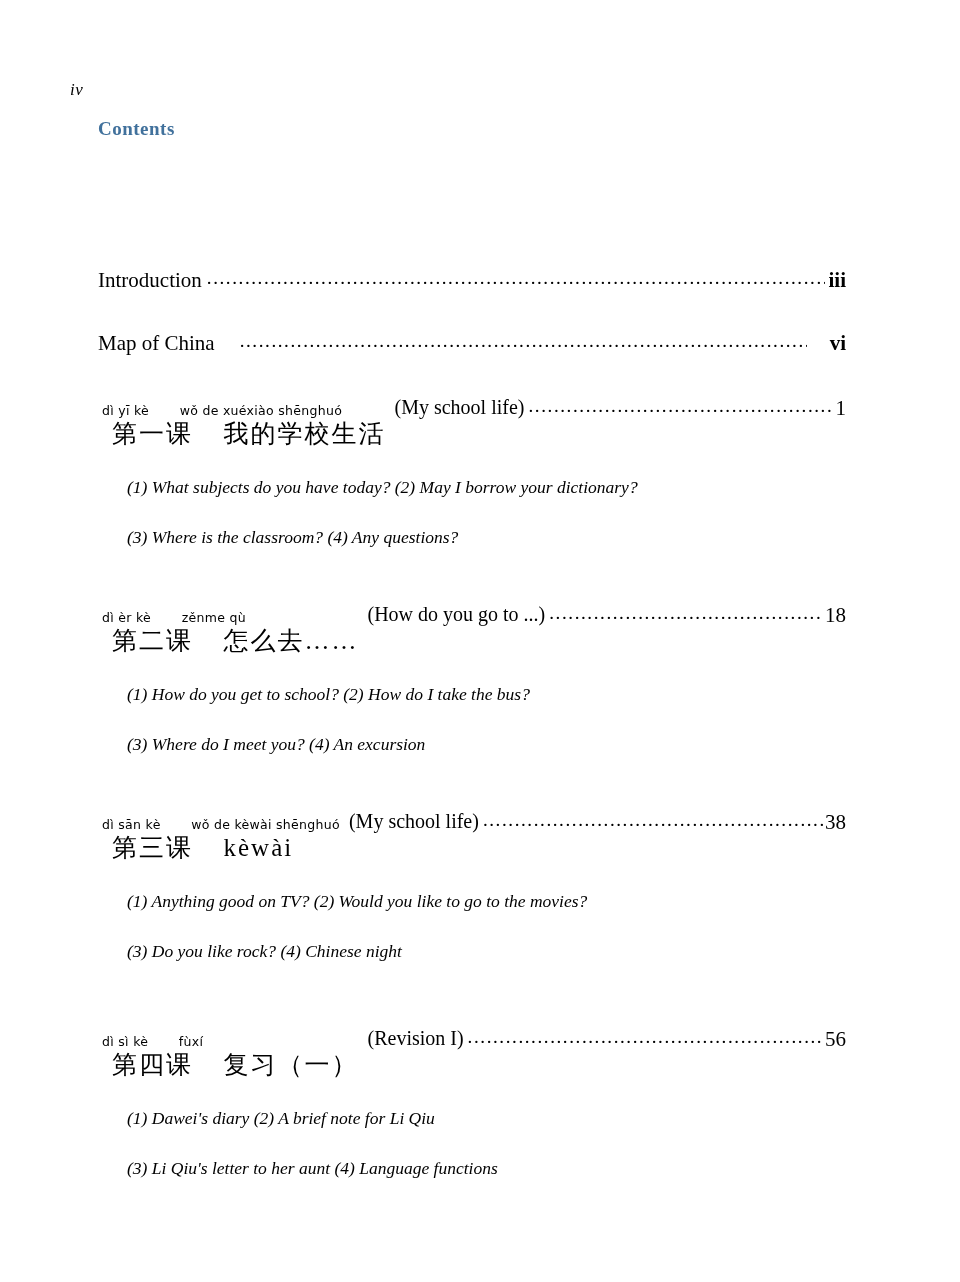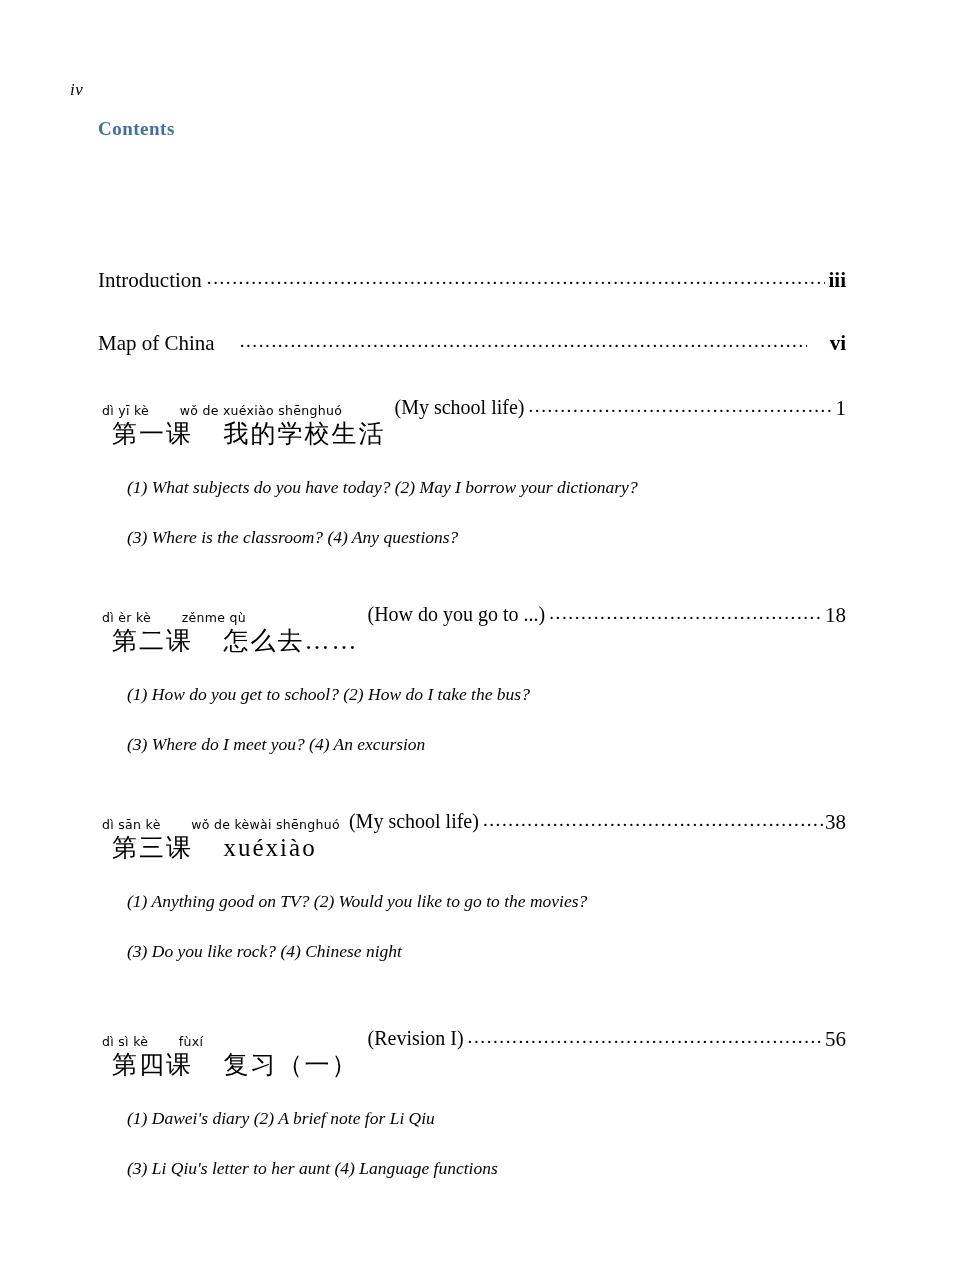--- a/index.html
+++ b/index.html
@@ -229,21 +229,21 @@
       <div class="lesson-line">
         <span class="hanzi-group">
           <span class="pinyin-row">
             <span class="p-seg">dì  sān  kè</span>
             <span class="p-gap"></span>
             <span class="p-seg">wǒ  de  kèwài  shēnghuó</span>
           </span>
           <span class="hanzi-row">
             <span class="h-seg">第三课</span>
             <span class="h-gap"></span>
-            <span class="h-seg">xuéxiào</span>
+            <span class="h-seg">kèwài</span>
           </span>
         </span>
         <span class="entitle">(My school life)</span>
         <span class="leader">................................................................................................................................</span>
         <span class="pageno">38</span>
       </div>
       <div class="sublist">
         <div>(1) Anything good on TV? (2) Would you like to go to the movies?</div>
         <div>(3) Do you like rock? (4) Chinese night</div>
       </div>

